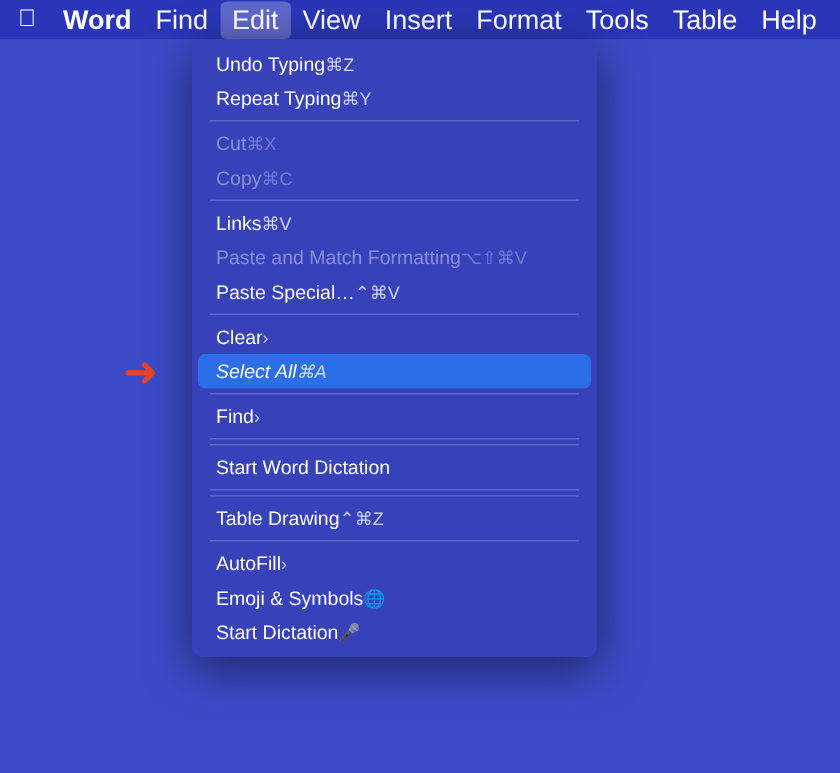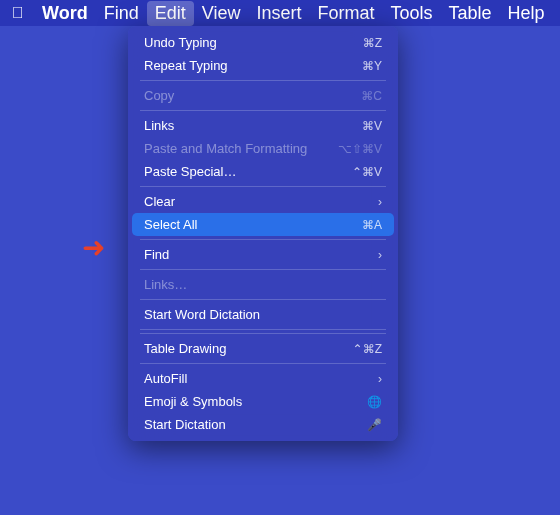--- a/index.html
+++ b/index.html
@@ -51,30 +51,30 @@
       border-radius: 8px;
       width: 270px;
       padding: 5px 0;
       box-shadow: 0 8px 30px rgba(0,0,0,0.5);
       backdrop-filter: blur(20px);
     }
 
     .menu-item {
       display: flex;
       align-items: center;
-      justify-content: space-between;
       padding: 4px 16px;
       cursor: pointer;
       min-height: 22px;
     }
     .menu-item.highlighted {
       background-color: #2a6fe8;
       border-radius: 5px;
       margin: 0 4px;
       padding: 4px 12px;
+      font-style: italic;
     }
     .menu-item.disabled .item-label,
     .menu-item.disabled .item-shortcut {
       opacity: 0.4;
     }
 
     .item-label {
       font-size: 13px;
       color: white;
     }
@@ -140,20 +140,26 @@
   <div class="menu-item">
     <span class="item-label">Repeat Typing</span>
     <span class="item-shortcut">
         <span class="kbd">⌘Y</span>
       </span>
   </div>
 
   <div class="menu-separator"></div>
 
   <div class="menu-item disabled">
+    <span class="item-label">Cut</span>
+    <span class="item-shortcut">
+        <span class="kbd">⌘X</span>
+      </span>
+  </div>
+  <div class="menu-item disabled">
     <span class="item-label">Copy</span>
     <span class="item-shortcut">
         <span class="kbd">⌘C</span>
       </span>
   </div>
 
   <div class="menu-separator"></div>
 
   <div class="menu-item">
     <span class="item-label">Links</span>
@@ -189,23 +195,20 @@
 
   <div class="menu-separator"></div>
 
   <div class="menu-item">
     <span class="item-label">Find</span>
     <span class="chevron">›</span>
   </div>
 
   <div class="menu-separator"></div>
 
-  <div class="menu-item disabled">
-    <span class="item-label">Links…</span>
-  </div>
 
   <div class="menu-separator"></div>
 
   <div class="menu-item">
     <span class="item-label">Start Word Dictation</span>
   </div>
 
   <div class="menu-separator"></div>
 
 

